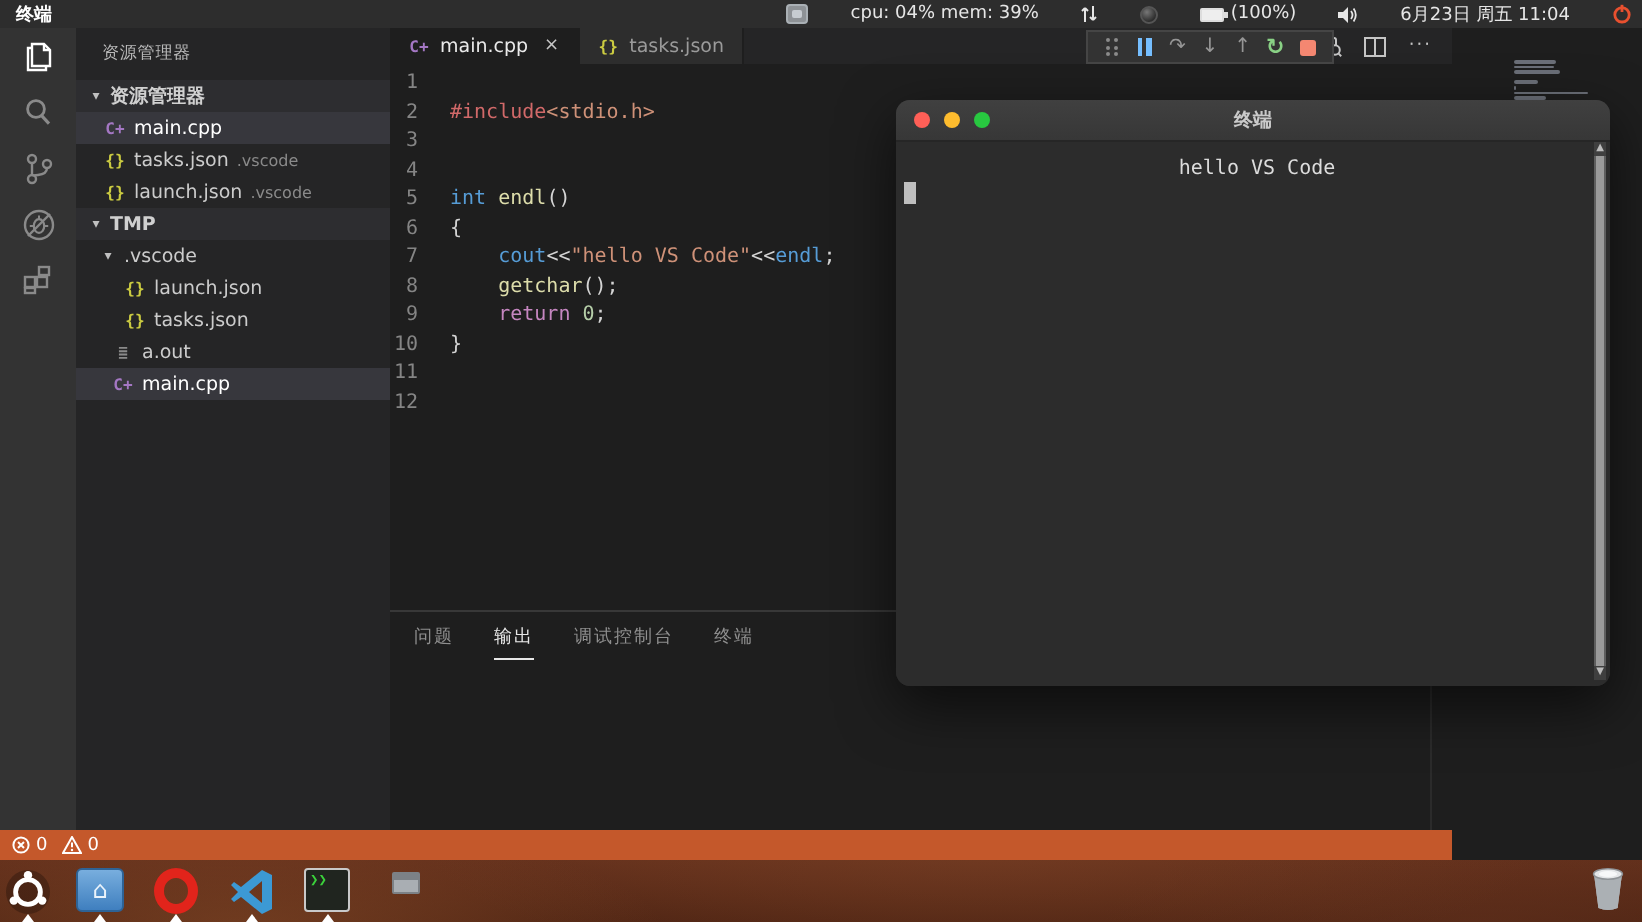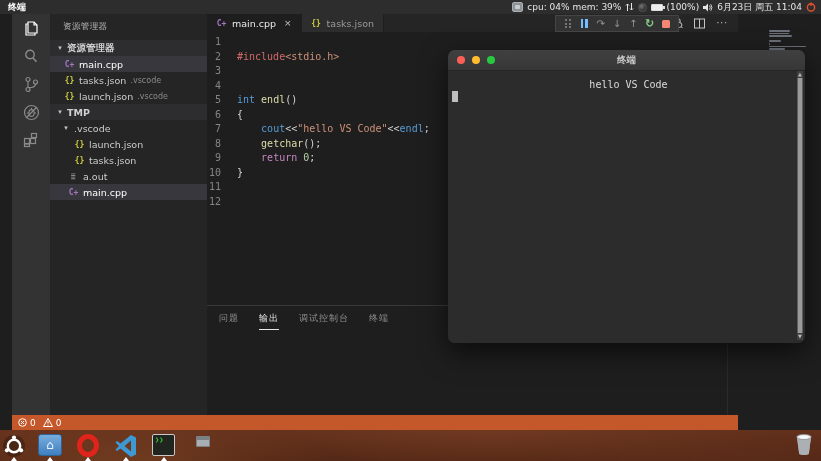--- a/index.html
+++ b/index.html
@@ -3,31 +3,31 @@
 <meta charset="utf-8">
 <style>
   *{margin:0;padding:0;box-sizing:border-box;}
   body{background:#111;font-family:"DejaVu Sans",sans-serif;}
   .screen{position:relative;width:821px;height:461px;overflow:hidden;background:#1E1E1E;}
 
   
   .topbar{position:absolute;top:0;left:0;width:821px;height:14px;background:#2D2D2D;
           display:flex;align-items:center;color:#EDEDED;font-size:9px;z-index:40;}
   .topbar-title{font-weight:bold;padding-left:8px;color:#FFF;}
-  .tray{margin-left:auto;display:flex;align-items:center;gap:4px;padding-right:5px;}
+  .tray{margin-left:auto;display:flex;align-items:center;gap:21px;padding-right:5px;}
   .tray-item{display:flex;align-items:center;gap:3px;color:#E6E6E6;}
   .kb-ind{width:11px;height:10px;border-radius:2px;background:#8E9296;border:1px solid #AAB0B5;position:relative;}
   .kb-ind::after{content:"";position:absolute;left:2px;top:2px;right:2px;bottom:2px;background:#C7CCD1;border-radius:1px;}
   .dot-ind{width:9px;height:9px;border-radius:50%;background:radial-gradient(circle at 35% 30%,#777,#2E2E2E 70%);border:1px solid #555;}
   .battery-shape{width:12px;height:7px;border:1px solid #DDD;border-radius:1px;background:#EEE;position:relative;}
   .battery-shape::after{content:"";position:absolute;right:-3px;top:1.5px;width:2px;height:3px;background:#DDD;}
   .power-btn svg{display:block;}
 
   
-  .vscode{position:absolute;top:14px;left:12px;width:726px;height:416px;background:#404040;}
+  .vscode{position:absolute;top:14px;left:0;width:726px;height:416px;background:#404040;}
   .activitybar{position:absolute;left:0;top:0;width:38px;height:401px;background:#333333;z-index:5;}
   .act-item{width:38px;height:28px;display:flex;align-items:center;justify-content:center;color:#8A8A8A;}
   .act-item.active{color:#FFFFFF;}
   .act-item svg{display:block;}
 
   .sidebar{position:absolute;left:38px;top:0;width:157px;height:401px;background:#252526;z-index:5;color:#CCCCCC;}
   .sidebar-title{font-size:8.5px;color:#B9B9B9;padding:7px 0 7px 13px;letter-spacing:.4px;}
   .side-section-header{height:16px;display:flex;align-items:center;font-size:9.5px;font-weight:bold;color:#D0D0D0;padding-left:6px;gap:3px;background:#2D2D30;}
   .tw-arrow{font-size:7px;color:#C0C0C0;width:8px;display:inline-block;text-align:center;}
   .side-row{height:16px;display:flex;align-items:center;font-size:9.5px;color:#CCCCCC;gap:4px;white-space:nowrap;overflow:hidden;}

